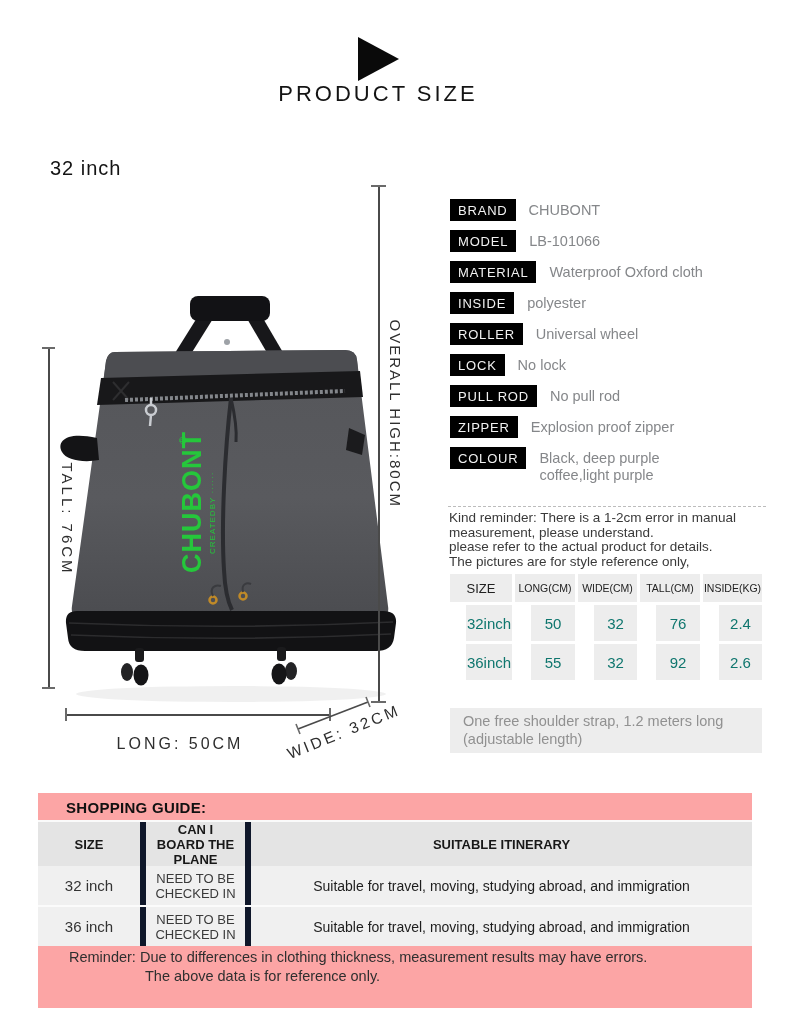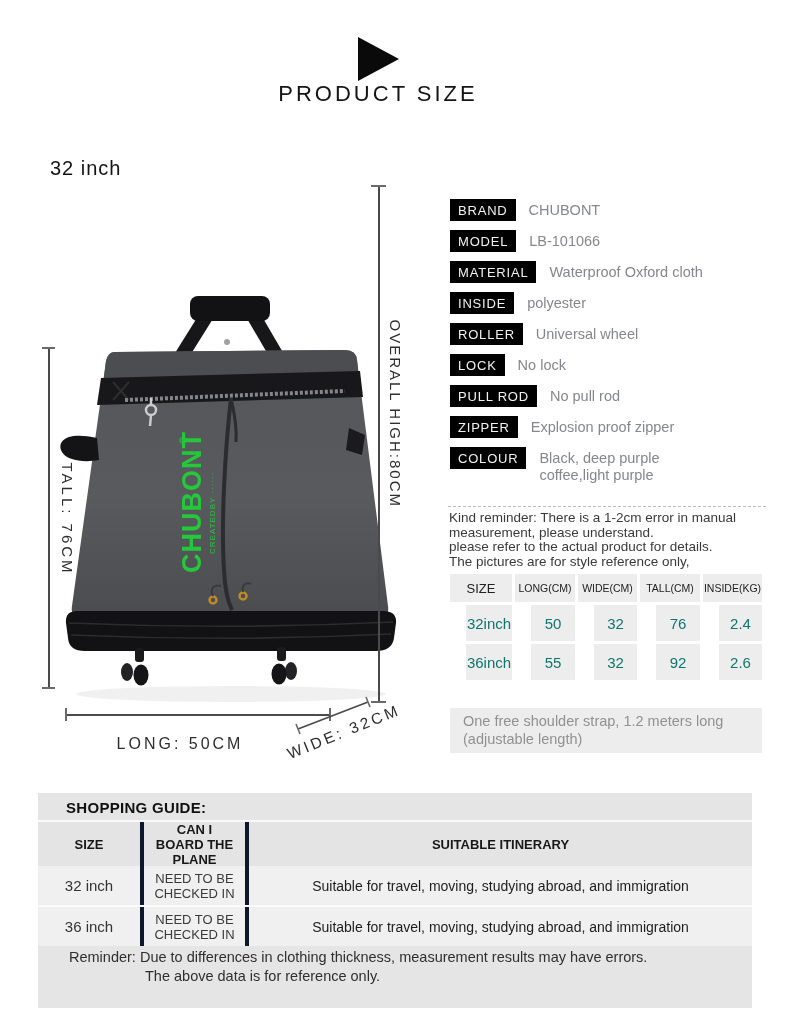--- a/index.html
+++ b/index.html
@@ -50,27 +50,27 @@
   .stable .cell { background:#ededed; display:flex; align-items:center; justify-content:center; }
   .stable .h { height:28px; font-size:10.5px; color:#222; }
   .stable .h.first { font-size:13px; }
   .stable .d { height:36px; font-size:15px; color:#0f766e;margin-left:16px; }
   .stable-note { position:absolute; left:450px; top:668px; width:312px; height:45px;
                  background:#ededed; color:#919191; font-size:14.5px; line-height:17.5px;
                  padding:5px 10px 0 13px;margin-top:40px; }
 
   
   .sguide { position:absolute; left:38px; top:793px; width:714px; height:215px;
-            background:#e5e5e5; }
+            background:#fca5a5; }
   .sg-title { padding:6px 0 4px 28px; font-size:15px; font-weight:bold; color:#111;
               letter-spacing:0.3px; }
   .sg-table { background:#fbfbfb; display:grid; row-gap:2px; border-top:2px solid #fafafa; }
   .sg-row { display:grid; grid-template-columns:102px 105px 507px; }
   .sg-row > div { display:flex; align-items:center; justify-content:center; text-align:center; }
-  .sg-row > div + div { border-left:4px solid #0f172a; }
+  .sg-row > div + div { border-left:6px solid #0f172a; }
   .sg-head { height:42px; }
   .sg-head > div { background:#e4e4e4; font-weight:bold; font-size:13px; color:#181818; }
   .sg-head .wrap { padding:0 10px; line-height:15px; }
   .sg-data { height:39px; }
   .sg-data > div { background:#f0f0f0; }
   .sg-size { font-size:15px; color:#333; }
   .sg-board { font-size:13px; color:#3a3a3a; line-height:15px; padding:0 8px; }
   .sg-itin { font-size:14px; color:#1d1d1d; }
   .sg-reminder { margin-top:2px; font-size:14.5px; color:#2f2f2f; line-height:19px; }
   .sg-rem1 { padding-left:31px; }

